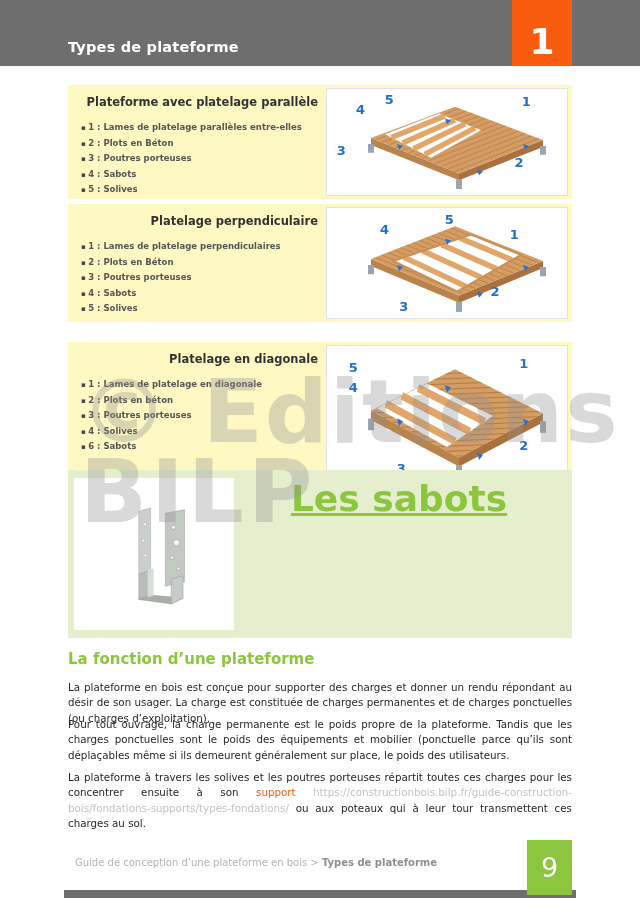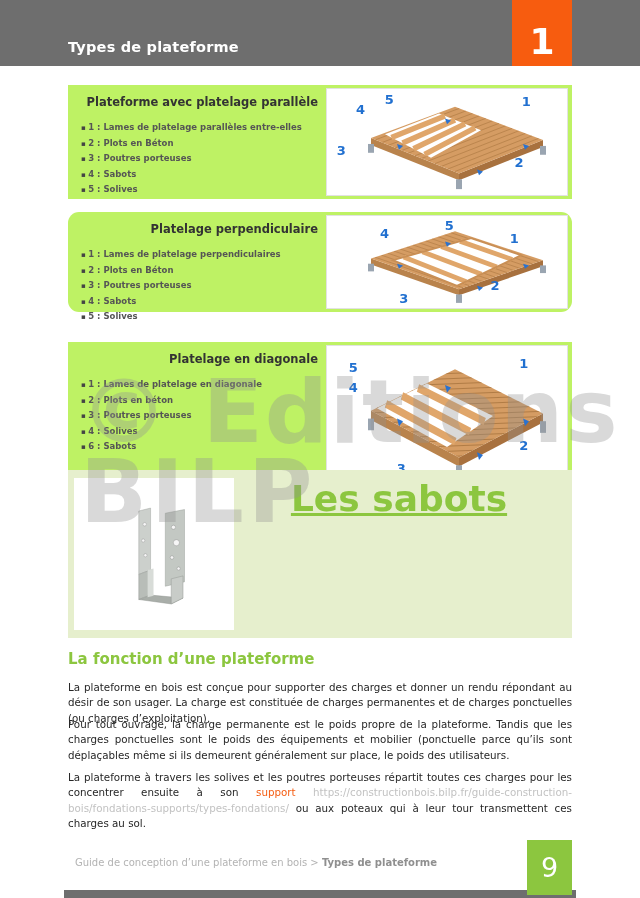--- a/index.html
+++ b/index.html
@@ -7,21 +7,21 @@
         font-family:"DejaVu Sans","Liberation Sans",sans-serif;}
 
   
   .header{position:absolute;left:0;top:0;width:640px;height:66px;background:#6e6e6e;}
   .header-title{position:absolute;left:68px;bottom:11px;color:#fff;font-size:14.5px;font-weight:bold;letter-spacing:.2px;}
   .chapter-box{position:absolute;left:512px;top:0;width:60px;height:66px;background:#f75c0f;
                display:flex;align-items:flex-end;justify-content:center;}
   .chapter-num{color:#fff;font-size:36px;font-weight:bold;line-height:1;padding-bottom:6px;}
 
   
-  .panel{position:absolute;left:68px;width:504px;background:#bef264;}
+  .panel{position:absolute;left:68px;width:504px;background:#fef9c3;}
   .panel-title{position:absolute;top:10px;left:10px;width:240px;text-align:right;
                font-size:11.5px;font-weight:bold;color:#333;}
   .panel-list{position:absolute;left:13px;top:35px;margin:0;padding:0;list-style:none;
               font-size:8.5px;color:#555;line-height:14.5px;font-weight:bold;}
   .panel-list li::before{content:"▪ ";font-size:7px;color:#444;}
   .illus{position:absolute;right:4px;top:3px;bottom:3px;width:240px;background:#fff;border:1px solid #e2e2e2;}
   .illus svg{width:100%;height:100%;display:block;}
   .callout{position:absolute;transform:translate(-50%,-50%);color:#2170d0;font-size:13px;font-weight:bold;}
 
   
@@ -121,21 +121,21 @@
           <path d="M150,82 l6,2 l-4,4 z" fill="#2a72cf"></path>
         </svg>
         <span class="callout" style="left: 26%; top: 9%;">5</span>
         <span class="callout" style="left: 14%; top: 19%;">4</span>
         <span class="callout" style="left: 6%; top: 58%;">3</span>
         <span class="callout" style="left: 83%; top: 11%;">1</span>
         <span class="callout" style="left: 80%; top: 69%;">2</span>
       </div>
   </div>
 
-  <div class="panel" style="top:212px;height:100px;border-radius:11px;">
+  <div class="panel" style="top:204px;height:118px;">
     <div class="panel-title">Platelage perpendiculaire</div>
     <ul class="panel-list">
         <li>1 : Lames de platelage perpendiculaires</li>
         <li>2 : Plots en Béton</li>
         <li>3 : Poutres porteuses</li>
         <li>4 : Sabots</li>
         <li>5 : Solives</li>
       </ul>
     <div class="illus">
         <svg viewBox="0 0 240 108" preserveAspectRatio="none">

